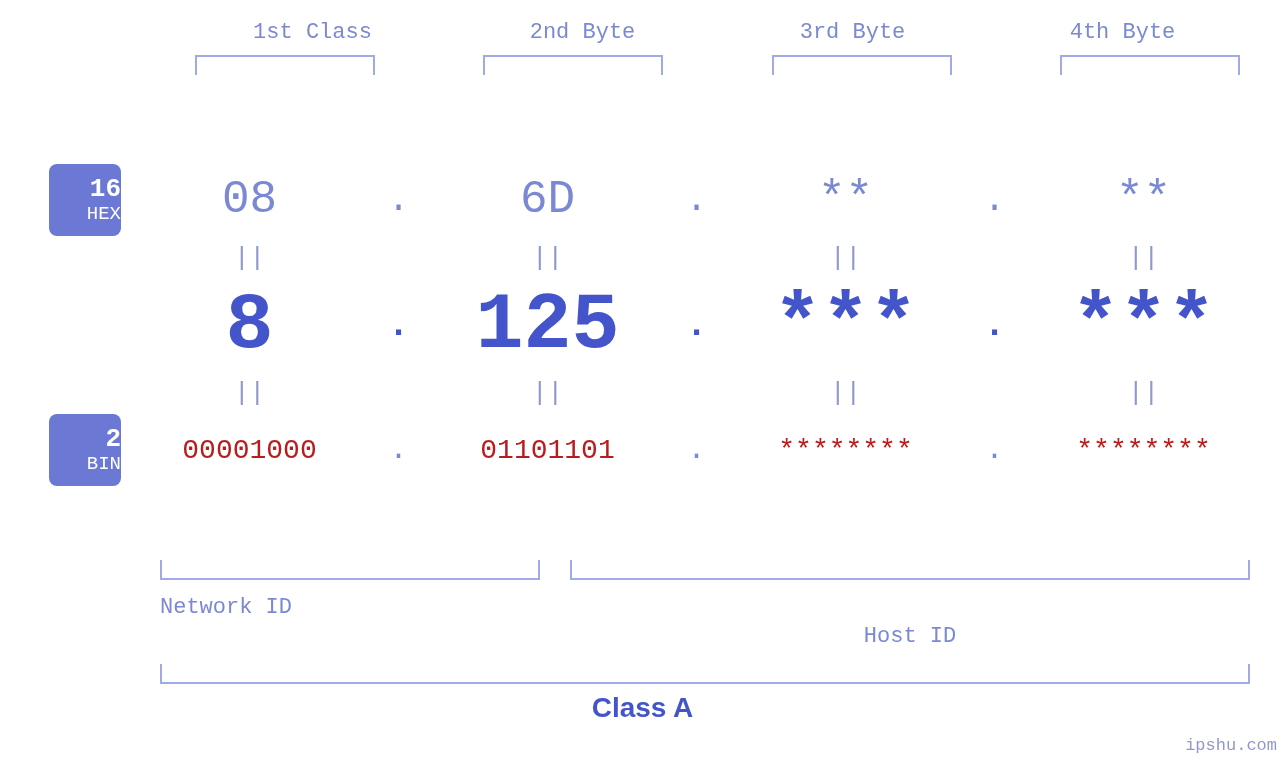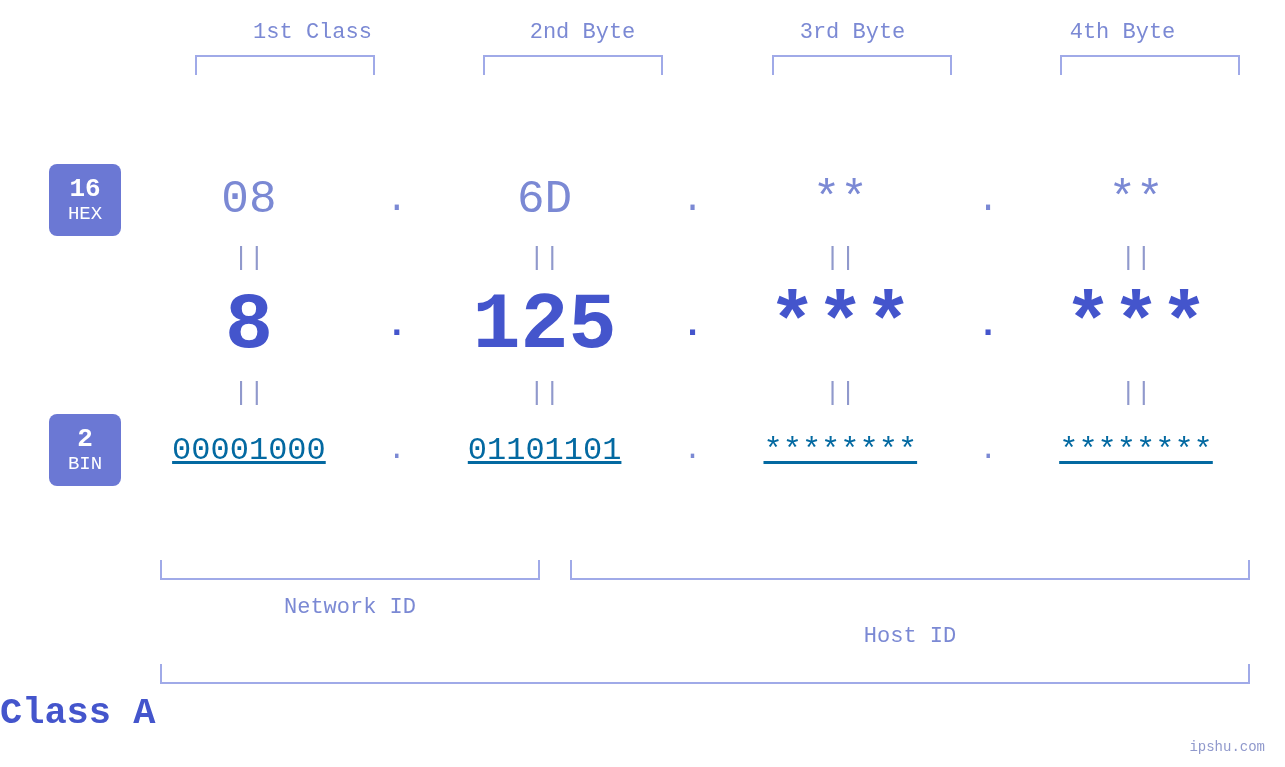--- a/index.html
+++ b/index.html
@@ -79,42 +79,42 @@
       gap: 40px;
     }
 
     .badge {
       width: 72px;
       height: 72px;
       background-color: #6b78d4;
       border-radius: 8px;
       display: flex;
       flex-direction: column;
-      align-items: center;
+      align-items: flex-end;
       justify-content: center;
       color: white;
     }
 
     .badge-number {
       font-size: 26px;
       font-weight: bold;
       line-height: 1.1;
     }
 
     .badge-label {
       font-size: 19px;
       font-weight: normal;
     }
 
     
     .data-rows {
       display: flex;
       flex-direction: column;
       flex: 1;
-      padding-right: 30px;
+      padding-right: 22px;
     }
 
     
     .hex-row {
       display: flex;
       flex-direction: row;
       align-items: center;
       justify-content: space-around;
       height: 80px;
     }
@@ -161,24 +161,23 @@
     }
 
     .dec-value {
       color: #4455cc;
       font-size: 80px;
       font-family: 'Courier New', Courier, monospace;
       font-weight: bold;
     }
 
     .bin-value {
-      color: #0369a1;
-      font-size: 32px;
-      font-family: 'Courier New', Courier, monospace;
-      text-decoration: underline;
+      color: #b91c1c;
+      font-size: 28px;
+      font-family: 'Courier New', Courier, monospace;
     }
 
     .equals-sign {
       color: #9099cc;
       font-size: 26px;
       font-family: 'Courier New', Courier, monospace;
     }
 
     .dot-separator {
       color: #4455cc;
@@ -235,21 +234,21 @@
 
     .id-labels {
       display: flex;
       margin-left: 160px;
       width: 1090px;
       margin-top: 5px;
     }
 
     .network-id-label {
       width: 380px;
-      text-align: center;
+      text-align: left;
       color: #7b89d4;
       font-size: 22px;
       font-family: 'Courier New', Courier, monospace;
     }
 
     .host-id-label {
       flex: 1;
       text-align: center;
       color: #7b89d4;
       font-size: 22px;
@@ -266,35 +265,35 @@
 
     .class-bracket {
       width: 100%;
       height: 20px;
       border-bottom: 2px solid #a0aae8;
       border-left: 2px solid #a0aae8;
       border-right: 2px solid #a0aae8;
     }
 
     .class-label {
-      text-align: left;
+      text-align: center;
       color: #4455cc;
-      font-size: 37px;
-      font-family: Liberation Mono, monospace;
+      font-size: 28px;
+      font-family: Liberation Sans, sans-serif;
       margin-top: 8px;
       font-weight: bold;
     }
 
     
     .watermark {
       position: absolute;
       bottom: 12px;
-      right: 20px;
+      right: 8px;
       color: #9099cc;
-      font-size: 14px;
+      font-size: 17px;
       font-family: 'Courier New', Courier, monospace;
     }
   </style>
 </head>
 <body>
 
 <div class="container">
 
   <div class="byte-headers">
     <div class="byte-label" style="margin-left:20px;">1st Class</div>

